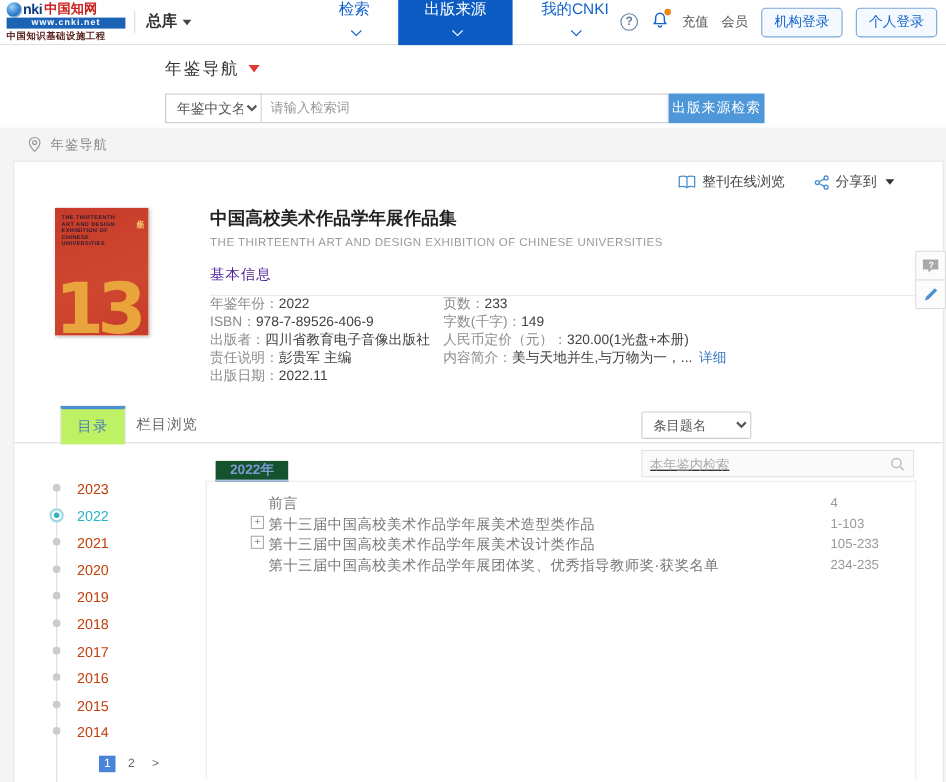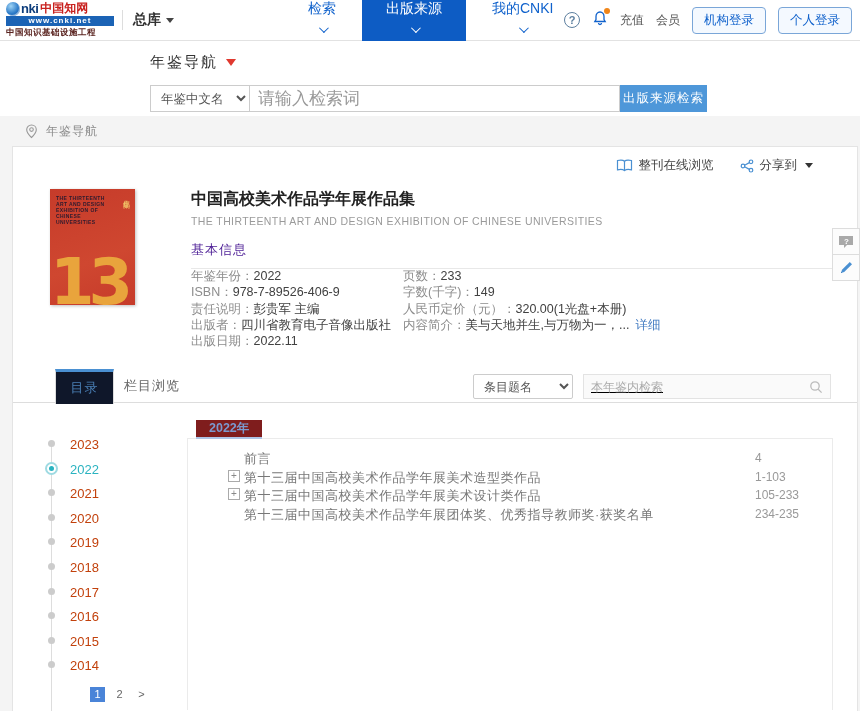--- a/index.html
+++ b/index.html
@@ -43,24 +43,24 @@
   .hdr-btn { font-size:12.5px; color:#1062cc; border:1px solid #7aa6d8; border-radius:4px;
     background:#f4f9ff; padding:4px 11px; cursor:pointer; }
 
   
   .search-section { background:#fff; padding:12px 0 14px 150px; height:75px; }
   .nav-title-row { display:flex; align-items:center; gap:8px; }
   .nav-title { font-size:15px; color:#333; letter-spacing:2px; }
   .red-tri { width:0; height:0; border-left:5px solid transparent; border-right:5px solid transparent;
     border-top:7px solid #e0392f; cursor:pointer; }
   .search-row { display:flex; margin-top:13px; height:27px; }
-  .field-select { width:100px; height:27px; border:1px solid #ccc; font-size:12.5px; color:#555;
+  .field-select { width:88px; height:27px; border:1px solid #ccc; font-size:12.5px; color:#555;
     background:#fff; padding-left:6px; font-family:inherit; }
-  .kw-input { width:370px; height:27px; border:1px solid #ccc; border-left:none; font-size:17px;
-    color:#0f766e; padding:0 8px; font-family:Liberation Sans, sans-serif; }
+  .kw-input { width:370px; height:27px; border:1px solid #ccc; border-left:none; font-size:12px;
+    color:#0f766e; padding:0 8px; font-family:Liberation Serif, serif; }
   .kw-input::placeholder { color:#999; }
   .search-btn { width:87px; height:27px; background:#4e97d9; color:#fff; border:none;
     font-size:12.5px; cursor:pointer; font-family:inherit; letter-spacing:1px; }
 
   
   .breadcrumb { height:30px; display:flex; align-items:center; padding-left:25px; gap:8px; }
   .crumb-text { font-size:12px; color:#8a8a8a; letter-spacing:1px; }
 
   
   .card { position:relative; margin-left:12px; width:846px; height:566px;
@@ -91,25 +91,25 @@
   .meta-col2 { flex:1; }
   .meta-row { font-size:12.5px; line-height:16.3px; white-space:nowrap; }
   .mlabel { color:#8c8c8c; }
   .mvalue { color:#414141; }
   .mlink { color:#3e78c0; margin-left:6px; }
 
   .tabs-bar { position:absolute; left:0; top:222px; width:100%; height:34px;
     border-bottom:1px solid #ddd; }
   .tab { position:absolute; top:0; height:34px; line-height:31px; font-size:13px; text-align:center;
     cursor:pointer; letter-spacing:1px; }
-  .tab.active { left:42px; width:59px; background:#0f172a; border:1px solid #ddd; border-bottom:none;
+  .tab.active { left:42px; width:59px; background:#bef264; border:1px solid #ddd; border-bottom:none;
     border-top:3px solid #4a90d2; color:#4a7fb5; height:35px; }
   .tab.plain { left:101px; width:76px; color:#666; line-height:34px; }
 
-  .toc-filter { position:absolute; right:26px; top:227px; display:flex; gap:10px; }
+  .toc-filter { position:absolute; right:26px; top:227px; display:flex; gap:10px;flex-direction:column; }
   .entry-select { width:100px; height:25px; border:1px solid #ccc; border-radius:2px; font-size:12px;
     color:#555; background:#fff; padding-left:6px; font-family:inherit; }
   .inner-search { width:248px; height:25px; background:#fafafa; border:1px solid #e3e3e3;
     display:flex; align-items:center; padding:0 7px;text-decoration:underline; }
   .inner-input { flex:1; border:none; background:transparent; font-size:12px; color:#333;
     font-family:inherit; outline:none; }
   .inner-input::placeholder { color:#aaa; }
 
   
   .timeline { position:absolute; left:32px; top:290px; width:140px; }
@@ -123,21 +123,21 @@
     border-radius:50%; background:#2ab3c0; }
   .year-item.active .ylabel { color:#2ab3c0; }
   .pagination { position:absolute; left:77px; top:540px; display:flex; align-items:center; gap:7px; }
   .page-item { min-width:15px; height:15px; line-height:15px; text-align:center; font-size:11px;
     color:#666; cursor:pointer; }
   .page-item.active { background:#4a84d8; color:#fff; }
 
   
   .toc-panel { position:absolute; left:174px; top:271px; right:24px; }
   .year-tab { display:inline-block; margin-left:9px; padding:0 13px; height:19px; line-height:16px;
-    color:#7b99cf; font-size:12.5px; font-weight:bold; background:#7f1d1d;
+    color:#7b99cf; font-size:12.5px; font-weight:bold; background:#14532d;
     border-bottom:2px solid #aec4e6; position:relative; z-index:2; cursor:pointer; }
   .toc-box { border:1px solid #ebebeb; border-bottom:none; height:272px; padding-top:11px;
     margin-top:-1px; position:relative; }
   .toc-row { position:relative; display:flex; align-items:flex-start; padding-left:40px;
     height:18.6px; font-size:13px; cursor:pointer; }
   .expand-icon { width:12px; height:12px; border:1px solid #aaa; color:#888; font-size:10px;
     line-height:10px; text-align:center; margin:1px 4px 0 0; flex:none; background:#fff; }
   .expand-spacer { width:16px; flex:none; }
   .toc-title { color:#777; letter-spacing:0.5px; }
   .toc-pages { position:absolute; left:567px; top:1px; font-size:12px; color:#999; }
@@ -247,22 +247,22 @@
   </div>
 
   <h1 class="book-title">中国高校美术作品学年展作品集</h1>
   <div class="book-sub">THE THIRTEENTH ART AND DESIGN EXHIBITION OF CHINESE UNIVERSITIES</div>
 
   <div class="info-head">基本信息</div>
   <div class="meta-cols">
     <div class="meta-col1" id="meta-left">
         <div class="meta-row"><span class="mlabel">年鉴年份：</span><span class="mvalue">2022</span></div>
         <div class="meta-row"><span class="mlabel">ISBN：</span><span class="mvalue">978-7-89526-406-9</span></div>
+        <div class="meta-row"><span class="mlabel">出版者：</span><span class="mvalue">四川省教育电子音像出版社</span></div>
         <div class="meta-row"><span class="mlabel">责任说明：</span><span class="mvalue">彭贵军 主编</span></div>
-        <div class="meta-row"><span class="mlabel">出版者：</span><span class="mvalue">四川省教育电子音像出版社</span></div>
         <div class="meta-row"><span class="mlabel">出版日期：</span><span class="mvalue">2022.11</span></div>
       </div>
     <div class="meta-col2" id="meta-right">
         <div class="meta-row"><span class="mlabel">页数：</span><span class="mvalue">233</span></div>
         <div class="meta-row"><span class="mlabel">字数(千字)：</span><span class="mvalue">149</span></div>
         <div class="meta-row"><span class="mlabel">人民币定价（元）：</span><span class="mvalue">320.00(1光盘+本册)</span></div>
         <div class="meta-row"><span class="mlabel">内容简介：</span><span class="mvalue">美与天地并生,与万物为一，...</span><a class="mlink">详细</a></div>
       </div>
   </div>
 

